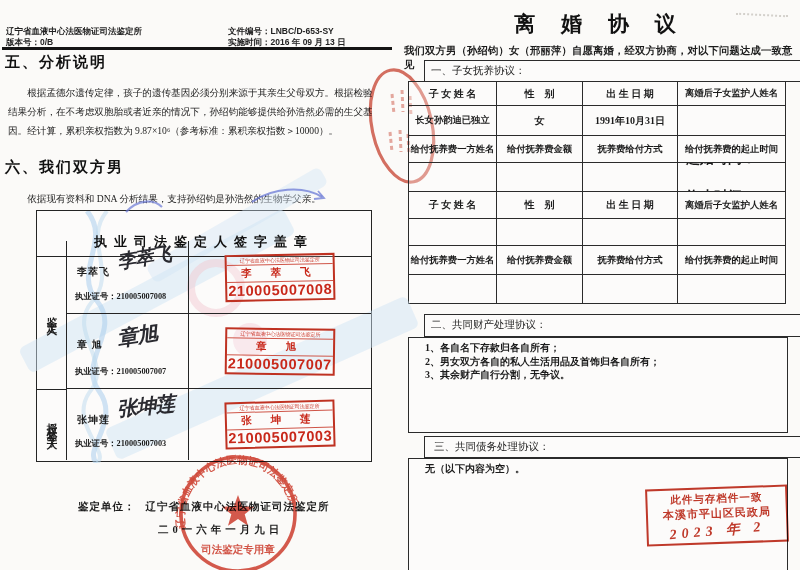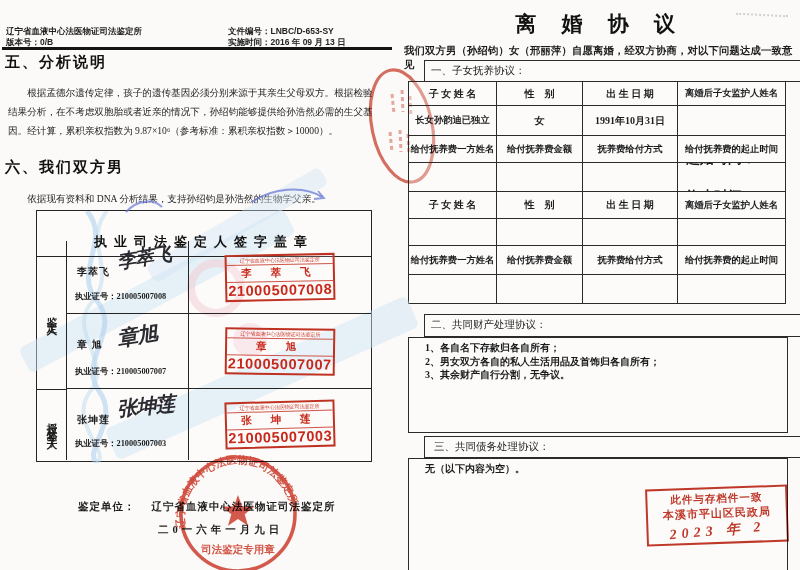--- a/index.html
+++ b/index.html
@@ -45,27 +45,27 @@
   .rstamp .l2 { font-size:10.5px; font-weight:bold; letter-spacing:8px; border-top:1px solid #cf5548; border-bottom:1px solid #cf5548; padding:1px 0; white-space:nowrap; overflow:hidden; }
   .rstamp .l3 { font-size:14.5px; font-weight:bold; letter-spacing:.6px; }
 
   
   .wm { position:absolute; z-index:1; pointer-events:none; }
   .ribbon { background:#cfe4f4; opacity:.48; border-radius:6px; }
   .pinkring { border:8px solid #f2c9d2; border-radius:50%; opacity:.5; }
   .pinkblob { background:#f3ccd6; border-radius:50%; opacity:.45; }
 
   .footer-unit { position:absolute; top:500px; left:78px; font-weight:bold; font-size:10.5px; letter-spacing:1px; z-index:2; }
-  .footer-unit .lbl { margin-right:16px; }
+  .footer-unit .lbl { margin-right:10px; }
   .footer-date { position:absolute; top:523px; left:158px; font-weight:bold; font-size:10.5px; letter-spacing:4px; z-index:2; }
   #round-seal { position:absolute; left:163px; top:450px; mix-blend-mode:multiply; opacity:.92; z-index:4; }
   #pen-marks, #dna-marks { position:absolute; left:0; top:0; pointer-events:none; z-index:2; }
 
   
-  .r-title { position:absolute; top:10px; left:0; width:400px; text-align:center; font-family:Liberation Serif, serif;
+  .r-title { position:absolute; top:10px; left:0; width:400px; text-align:center; font-family:Liberation Sans, sans-serif;
              font-weight:bold; font-size:21px; letter-spacing:10px; color:#111; }
   .r-intro { position:absolute; top:44px; left:4px; width:392px; font-weight:bold; font-size:10.3px; letter-spacing:.2px; }
   .secbar { position:absolute; left:24px; width:380px; border:1.6px solid #2b2b2b; font-weight:normal; font-size:10.5px; padding:3px 0 3px 6px; background:rgba(255,255,255,.3); }
   #bar1 { top:60px; }
   #bar2 { top:314px; height:23px; }
   #bar3 { top:436px; height:22px;padding-left:9px; }
   .grid1 { position:absolute; left:8px; top:81px; width:380px; display:grid;
            grid-template-columns:88px 86px 95px 108px;
            grid-template-rows:24px 30px 27px 29px 27px 27px 29px 29px;
            border-left:1.6px solid #2b2b2b; border-top:1.6px solid #2b2b2b; background:rgba(255,255,255,.3); }

